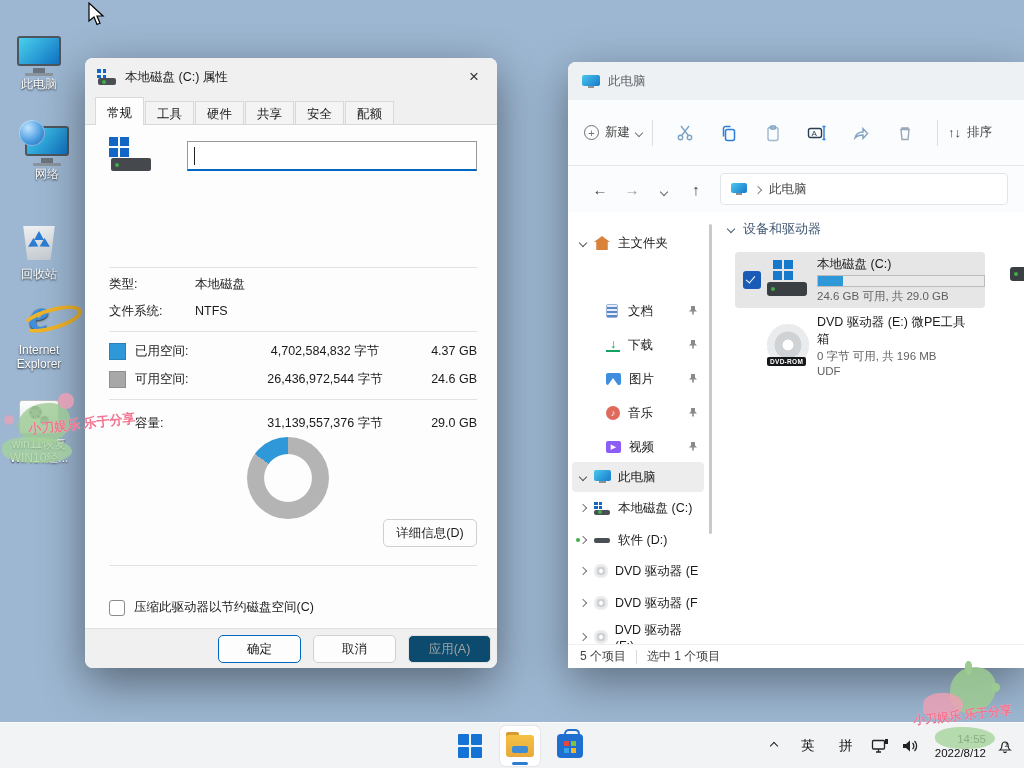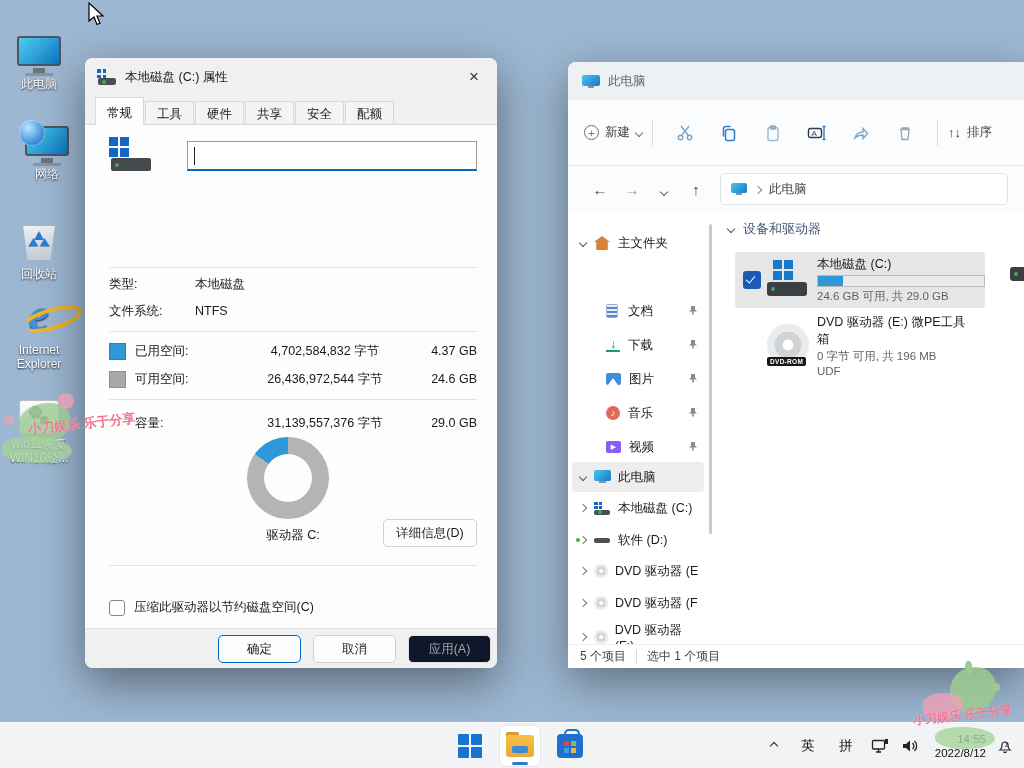--- a/index.html
+++ b/index.html
@@ -53,21 +53,21 @@
   .lbl-input{position:absolute;left:102px;top:16px;width:290px;height:30px;background:#fff;border:1px solid #999;border-bottom:2px solid #0067c0;padding:4px 6px;font-size:13px}
   .caret{position:absolute;left:6px;top:5px;width:1px;height:18px;background:#222}
   .frow{position:absolute;left:24px;right:20px;display:flex;align-items:center}
   .frow .sw{width:17px;height:17px;margin-right:9px;border:1px solid rgba(0,0,0,.15)}
   .frow .lab{flex:1}
   .frow .bytes{width:160px;text-align:center}
   .frow .size{width:72px;text-align:right}
   .donut{position:absolute;width:82px;height:82px;border-radius:50%}
   .dlg-btn{position:absolute;height:28px;background:#fdfdfd;border:1px solid #d0d0d0;border-radius:5px;font-size:12.5px;display:flex;align-items:center;justify-content:center;color:#1a1a1a}
   .dlg-btn.default{border:1px solid #0067c0}
-  .dlg-btn.disabled{color:#a3a3a3;background:#0f172a;border-color:#e2e2e2}
+  .dlg-btn.disabled{color:#a3a3a3;background:#0c4a6e;border-color:#e2e2e2}
   .cbrow{position:absolute;left:24px;display:flex;align-items:center;font-size:12.5px}
   .cb{width:16px;height:16px;border:1px solid #8a8a8a;border-radius:3px;background:#fff;margin-right:9px;position:relative;flex:none}
   .cb.checked{background:#1b5bb8;border-color:#1b5bb8}
   .check{position:absolute;left:4px;top:2px;width:5px;height:9px;border-right:1.6px solid #fff;border-bottom:1.6px solid #fff;transform:rotate(40deg)}
   .btnbar{position:absolute;left:0;right:0;bottom:0;height:40px;background:#f0f0f0;border-top:1px solid #e0e0e0;border-radius:0 0 8px 8px}
 
   
   #explorer{left:568px;top:62px;width:456px;height:606px;background:#fff;border-radius:8px 0 0 8px;
     box-shadow:0 14px 46px rgba(0,0,0,.4);z-index:20;font-size:12.5px;color:#1a1a1a}
   .ex-title{position:absolute;left:0;top:0;right:0;height:38px;background:#eef1f4;border-radius:8px 0 0 0;display:flex;align-items:center;padding:0 14px;color:#5f6368}
@@ -230,23 +230,20 @@
         <span style="width:26px"></span>
         <span class="lab">容量:</span>
         <span class="bytes">31,139,557,376 字节</span>
         <span class="size">29.0 GB</span>
       </div>
 
       <div class="donut" style="left:162px;top:312px;background:
         radial-gradient(closest-side,#fdfdfd 0 57%,transparent calc(57% + 1px)),
         conic-gradient(from 306deg,#2f98d8 0 54deg,#b4b4b4 54deg 360deg)"></div>
 
-      <div class="frow" style="top:400px;height:20px;justify-content:center">
-        <span style="margin:0 auto">驱动器 C:</span>
-      </div>
       <div class="dlg-btn" style="right:20px;top:394px;width:94px">详细信息(D)</div>
 
       <div class="divider" style="top:440px"></div>
 
       <div class="cbrow" style="top:474px">
         <span class="cb"></span>
         <span>压缩此驱动器以节约磁盘空间(C)</span>
       </div>
       <div class="cbrow" style="top:506px">
         <span class="cb checked">

